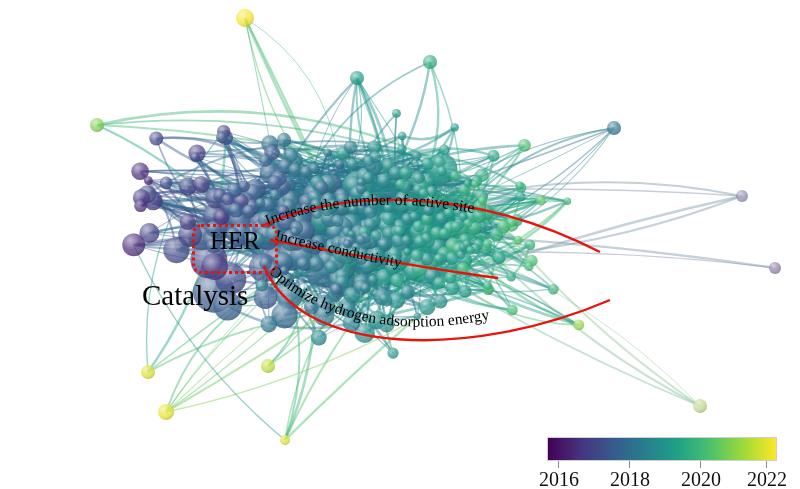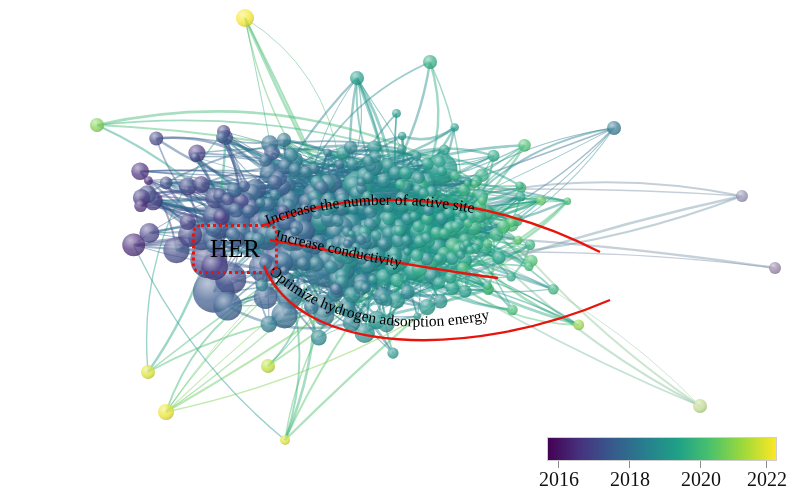--- a/index.html
+++ b/index.html
@@ -1,21 +1,21 @@
 <!DOCTYPE html>
 <html><head>
 <meta charset="utf-8">
 <style>
   html,body{margin:0;padding:0;background:#ffffff;}
   body{width:800px;height:489px;overflow:hidden;
        font-family:"Liberation Serif",serif;}
   #stage{position:relative;width:800px;height:489px;background:#fff;overflow:hidden;}
   #netsvg{position:absolute;left:0;top:0;width:800px;height:489px;}
 
-  .boxlabel{position:absolute;display:flex;align-items:center;justify-content:center;
+  .boxlabel{position:absolute;display:flex;justify-content:center;
             border:3px dotted #e8140c;border-radius:9px;
             color:#000;font-family:"Liberation Serif",serif;white-space:nowrap;}
   #her-box{left:192px;top:224px;width:80px;height:44px;font-size:25px;}
   #strain-box{left:403px;top:251px;width:250px;height:45px;font-size:29px;}
 
   #catalysis-label{position:absolute;left:142px;top:279px;font-size:29px;color:#000;
                    font-family:"Liberation Serif",serif;white-space:nowrap;}
 
   .arctext{font-family:"Liberation Serif",serif;fill:#000;}
 
@@ -2161,20 +2161,21 @@
         <textPath href="#arcBot" startOffset="2%">Optimize hydrogen adsorption energy</textPath>
       </text>
     </g>
   </svg>
 
   <div class="boxlabel" id="her-box">
     <span>HER</span>
   </div>
 
 
+  <div id="catalysis-label">Catalysis</div>
 
   <div id="legend">
     <div id="cbar"></div>
     <div id="ticks">
       <i style="left:11px"></i>
         <i style="left:82px"></i>
         <i style="left:153px"></i>
         <i style="left:219px"></i>
     </div>
     <div id="years">

